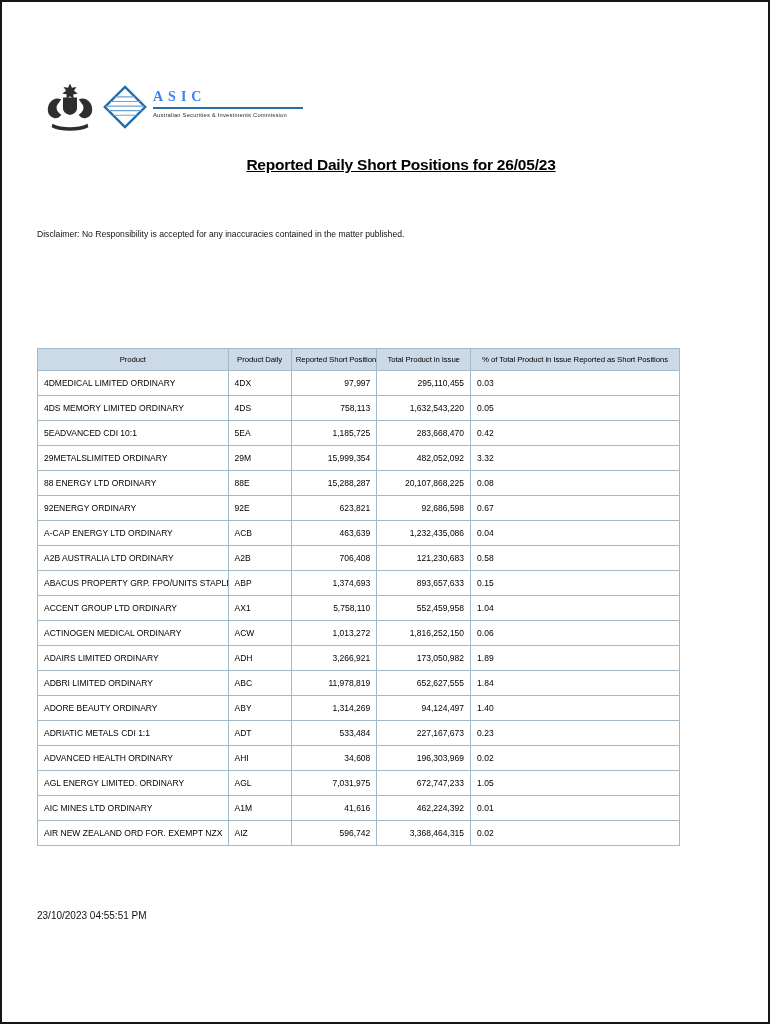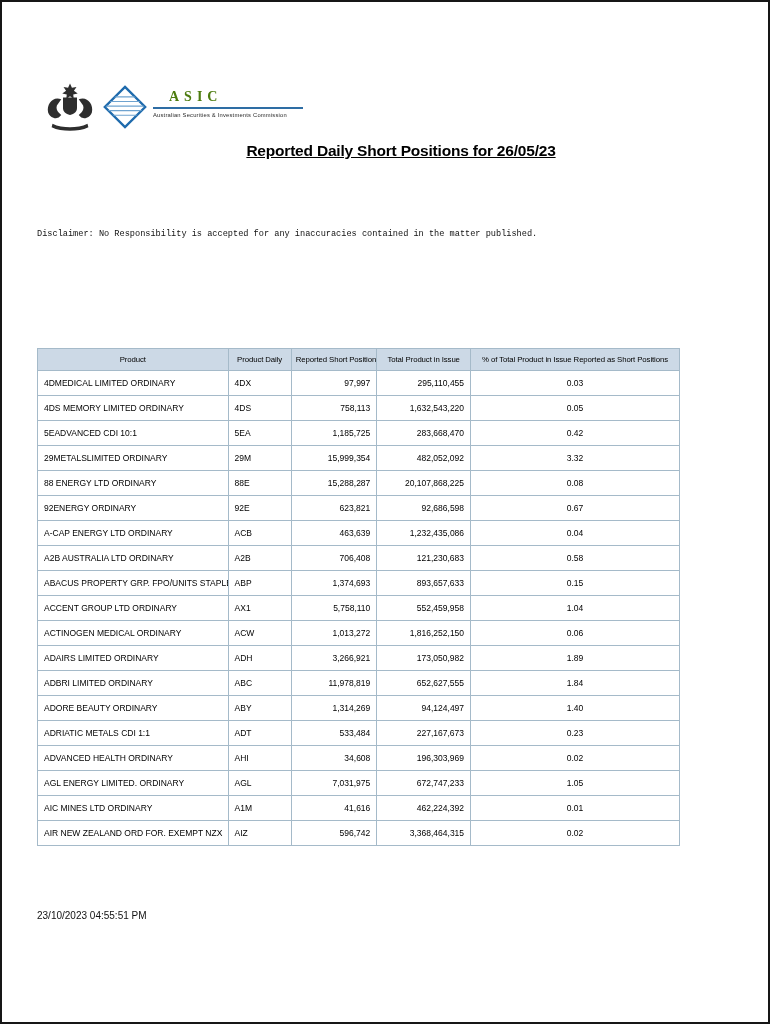--- a/index.html
+++ b/index.html
@@ -21,43 +21,42 @@
   .logo-row {
     position: absolute; top: 80px; left: 40px;
     display: flex; align-items: flex-start;
   }
   .coat-of-arms { width: 56px; height: 52px; margin-right: 5px; }
   .asic-diamond { width: 44px; height: 44px; margin: 3px 6px 0 0; }
   .asic-block { padding-top: 8px; }
   .asic-wordmark {
     font-family: "Liberation Serif", serif;
     font-size: 14px; font-weight: bold;
-    letter-spacing: 5px; color: #4d7c0f;
+    letter-spacing: 5px; color: #3b82f6;
     line-height: 1;
-    margin-left: 16px;
   }
   .asic-rule {
     width: 150px; height: 2px;
     background: var(--accent-blue, #2e6da4);
     margin: 3px 0 3px 0;
   }
   .asic-sub { font-size: 5.8px; color: #2b2b2b; letter-spacing: 0.2px; }
 
   
   .doc-title {
-    position: absolute; top: 140px; left: 0;
+    position: absolute; top: 154px; left: 0;
     width: 100%; text-align: center;
     font-size: 15.5px; font-weight: bold;
     text-decoration: underline;
     letter-spacing: -0.2px;
     padding-left: 32px;
   }
   .disclaimer {
     position: absolute; top: 227px; left: 35px;
-    font-size: 8.6px; color: #111; font-family: Liberation Mono, monospace;
+    font-size: 8.6px; color: #111;
   }
 
   
   .table-wrap { position: absolute; top: 346px; left: 35px; }
   table.short-positions {
     border-collapse: collapse;
     table-layout: fixed;
     width: 643px;
     font-size: 8.5px;
   }
@@ -74,21 +73,21 @@
     font-size: 7.8px;
     letter-spacing: -0.1px;
     text-align: center;
     padding: 0 4px;
   }
   table.short-positions tbody td { height: 25px; }
   .col0 { width: 187px; text-align: left; }
   .col1 { width: 62px;  text-align: left; }
   .col2 { width: 84px;  text-align: right; }
   .col3 { width: 92px;  text-align: right; }
-  .col4 { width: 205px; text-align: center; }
+  .col4 { width: 205px; text-align: left; }
 
   
   .timestamp {
     position: absolute; top: 908px; left: 35px;
     font-size: 10px; color: #111;
   }
 </style>
 </head>
 <body>
 

